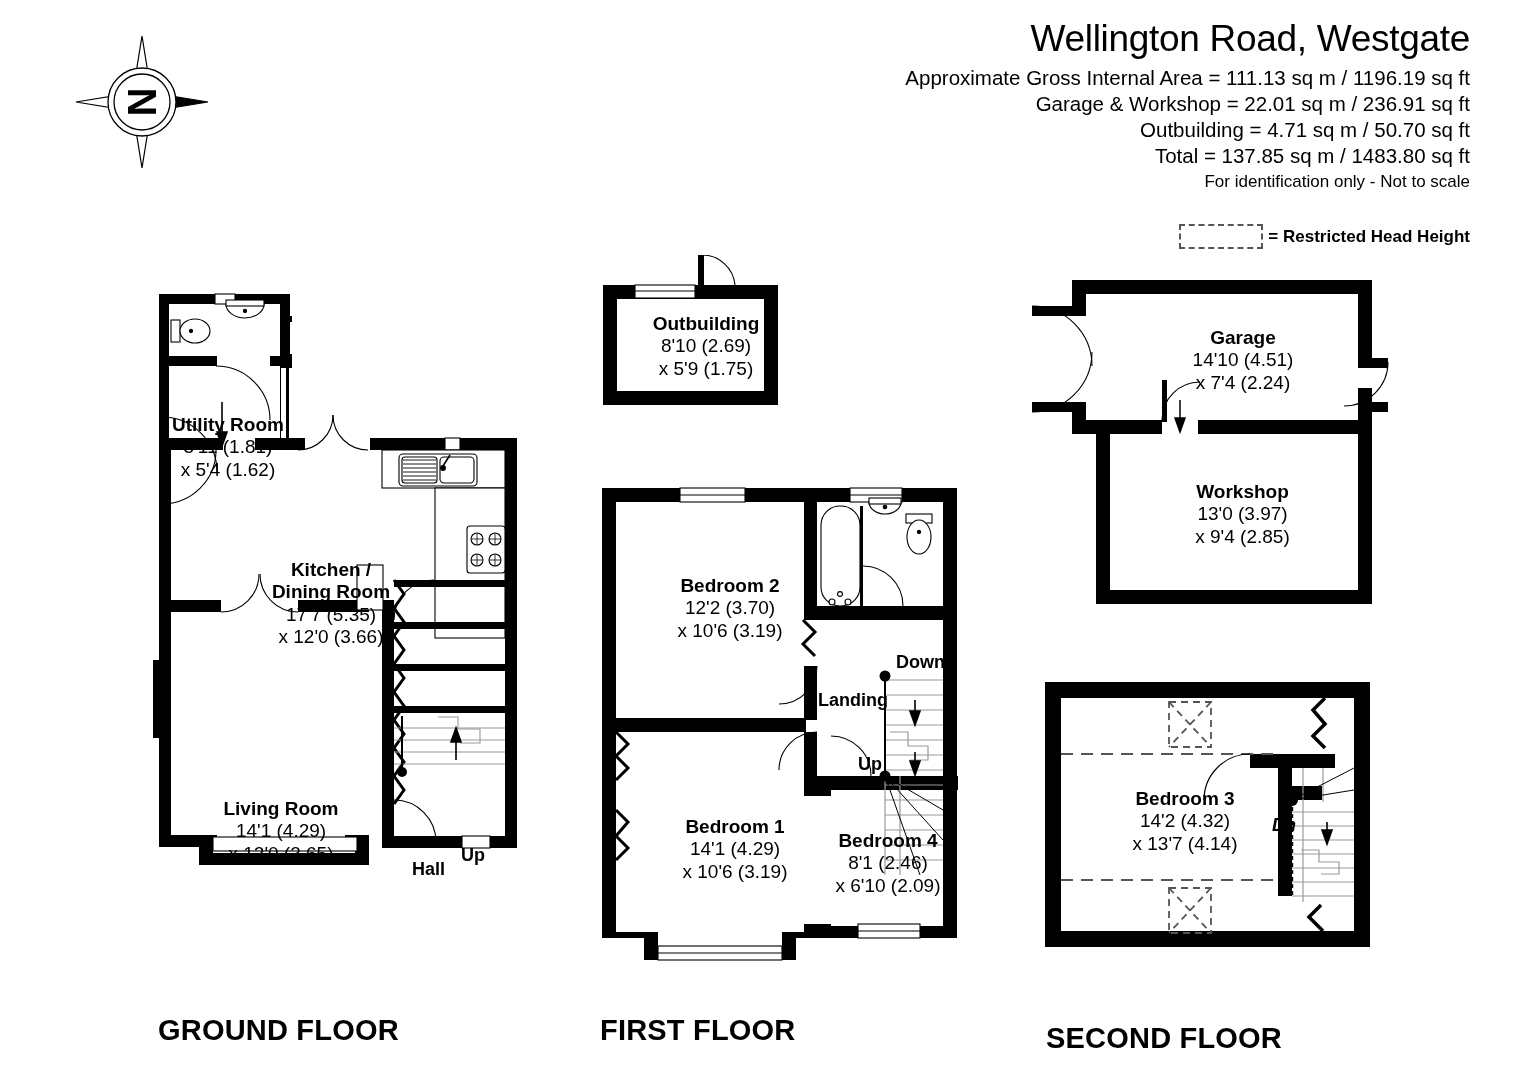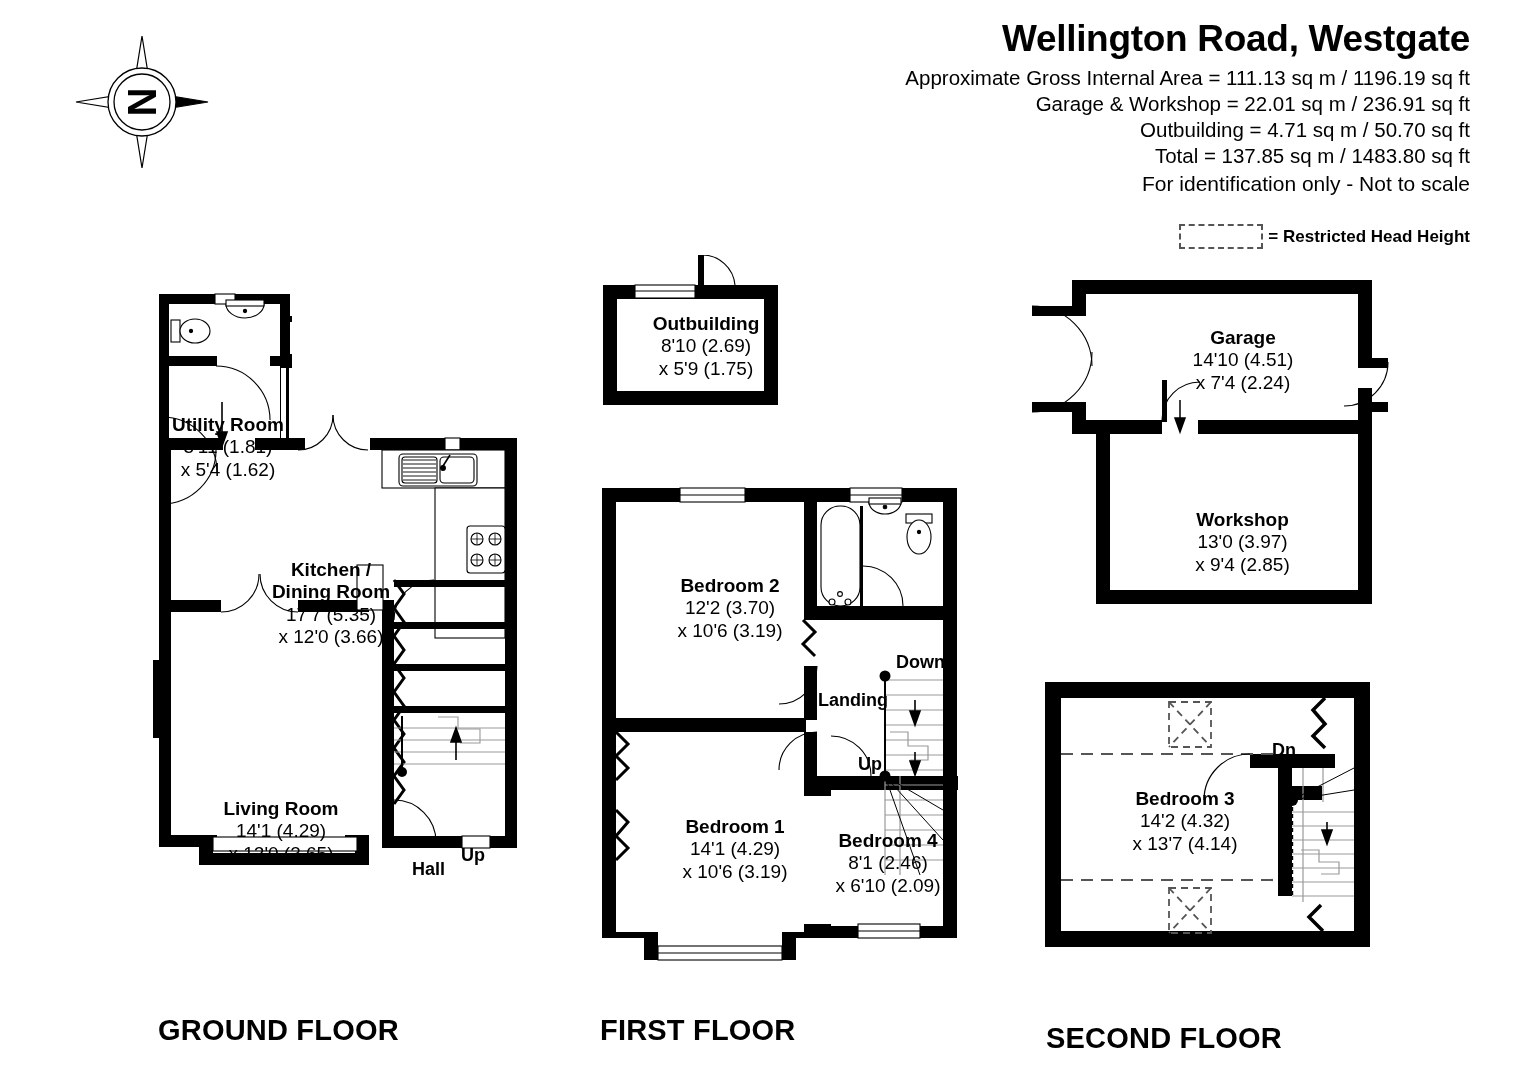--- a/index.html
+++ b/index.html
@@ -4,23 +4,23 @@
 <style>
   html,body{margin:0;padding:0;background:#ffffff;}
   body{width:1526px;height:1080px;position:relative;overflow:hidden;
        font-family:"Liberation Sans","DejaVu Sans",sans-serif;color:#000;}
   .abs{position:absolute;}
   svg{display:block;}
   #root{position:absolute;left:0;top:0;width:1526px;height:1080px;}
 
   
   .hdr{position:absolute;right:56px;text-align:right;white-space:nowrap;}
-  .hdr-title{top:18px;font-size:37px;font-weight:bold;letter-spacing:-0.3px;}
+  .hdr-title{top:18px;font-size:37px;font-weight:normal;letter-spacing:-0.3px;}
   .hdr-line{font-size:20.5px;}
-  .hdr-note{font-size:21px;}
+  .hdr-note{font-size:17px;}
   .legend-label{font-size:17px;font-weight:bold;}
   .legend-box{width:84px;height:25px;border:2px dashed #555;box-sizing:border-box;}
 
   
   .rl{position:absolute;text-align:center;white-space:nowrap;line-height:1.18;}
   .rl .nm{font-size:19px;font-weight:bold;}
   .rl .dm{font-size:19px;}
   .tag{position:absolute;font-size:18px;font-weight:bold;white-space:nowrap;}
   .floorlbl{position:absolute;font-size:29px;font-weight:bold;letter-spacing:0.2px;white-space:nowrap;}
 </style>
@@ -457,21 +457,21 @@
         <polygon points="160,152 155,138 165,138"></polygon>
       </g>
       <rect x="142" y="100" width="5" height="42" fill="#000"></rect>
     </svg>
   </div>
   <div class="rl" style="left:1158px;top:327px;width:170px;">
     <div class="nm">Garage</div>
     <div class="dm">14'10 (4.51)</div>
     <div class="dm">x 7'4 (2.24)</div>
   </div>
-  <div class="rl" style="left:1155px;top:481px;width:175px;margin-top:28px;">
+  <div class="rl" style="left:1155px;top:481px;width:175px;">
     <div class="nm">Workshop</div>
     <div class="dm">13'0 (3.97)</div>
     <div class="dm">x 9'4 (2.85)</div>
   </div>
 
   <div class="abs" style="left:1035px;top:672px;width:350px;height:295px;">
     <svg width="350" height="295" viewBox="0 0 350 295">
       <g fill="#000">
         <rect x="10" y="10" width="325" height="16"></rect>
         <rect x="10" y="10" width="16" height="265"></rect>
@@ -538,19 +538,19 @@
           <line x1="257" y1="128" x2="319" y2="118"></line>
         </g>
       </g>
     </svg>
   </div>
   <div class="rl" style="left:1100px;top:788px;width:170px;">
     <div class="nm">Bedroom 3</div>
     <div class="dm">14'2 (4.32)</div>
     <div class="dm">x 13'7 (4.14)</div>
   </div>
-  <div class="tag" style="left:1272px;top:740px;">Dn</div>
+  <div class="tag" style="left:1272px;top:815px;font-style:italic;">Dn</div>
 
   <div class="floorlbl" style="left:158px;top:1014px;">GROUND FLOOR</div>
   <div class="floorlbl" style="left:600px;top:1014px;">FIRST FLOOR</div>
   <div class="floorlbl" style="left:1046px;top:1022px;">SECOND FLOOR</div>
 
 </div>
 
 </body></html>

